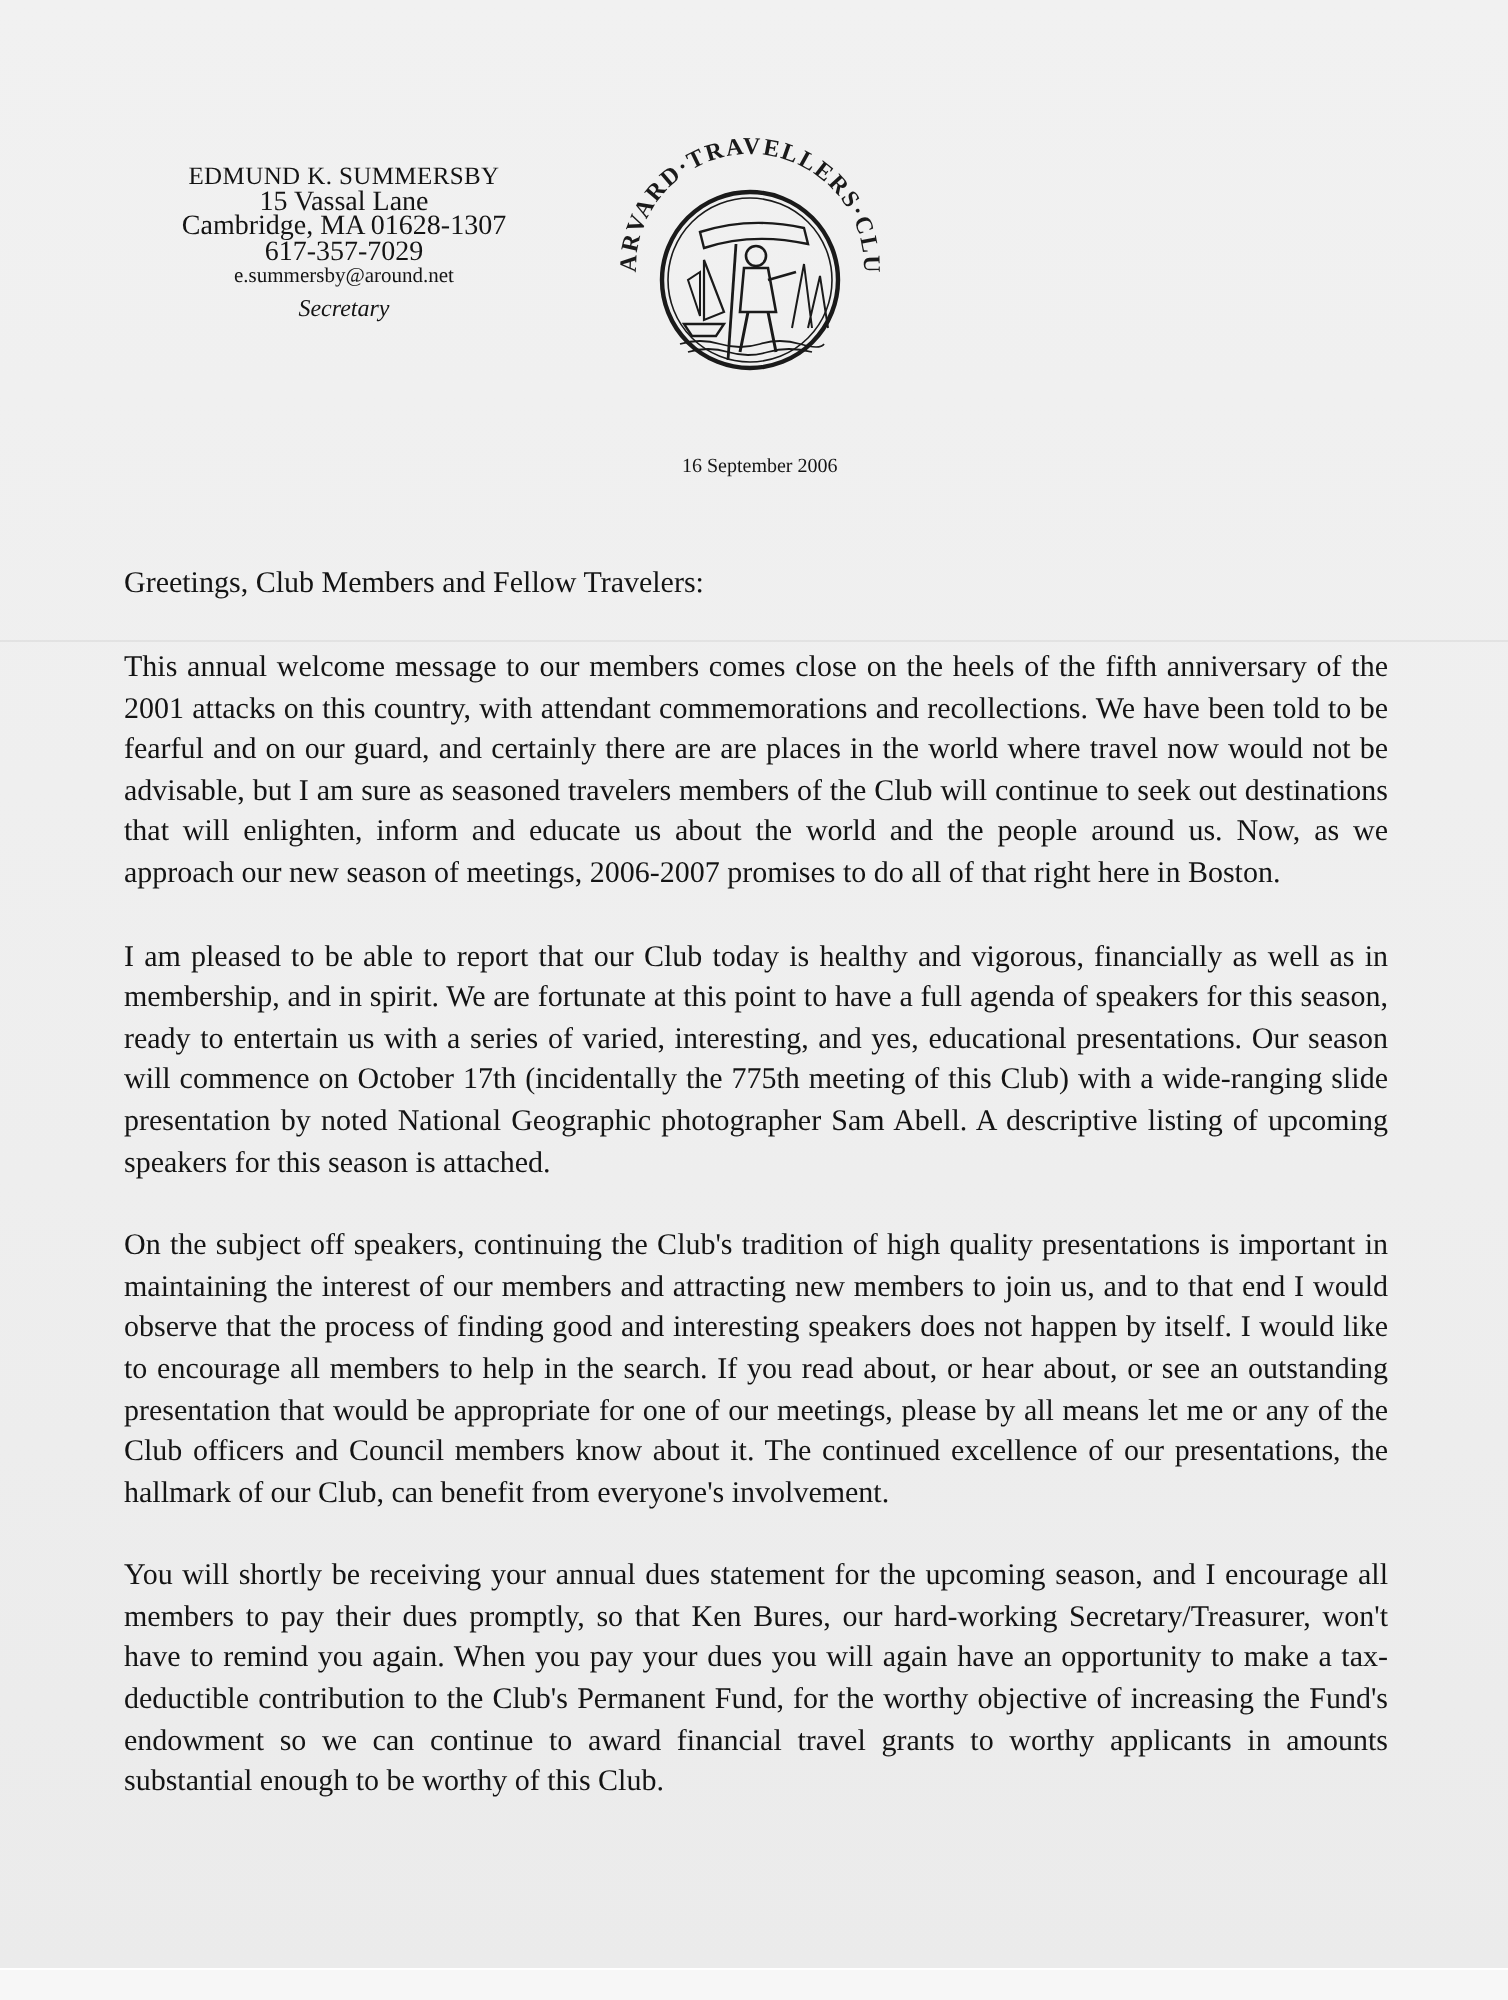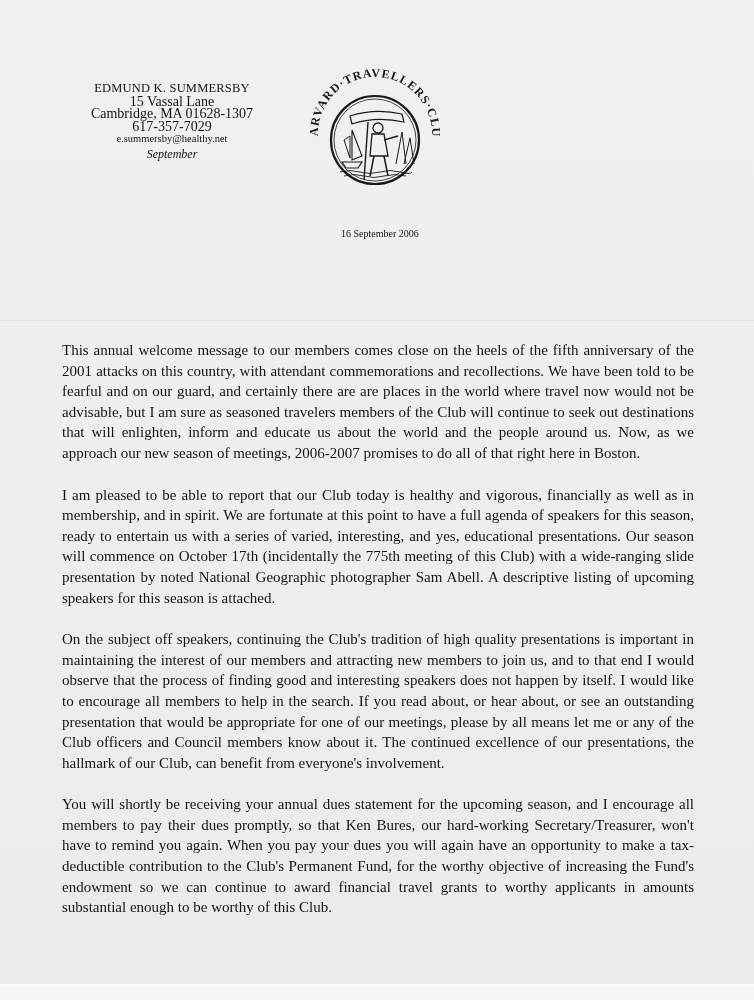--- a/index.html
+++ b/index.html
@@ -41,37 +41,37 @@
   }
   .greeting {
     position: absolute; left: 62px; top: 284px;
     font-size: 15px;
   }
   .body {
     position: absolute; left: 62px; top: 324px; width: 632px;
   }
   .para {
     font-size: 15px; line-height: 20.6px; text-align: justify;
-    margin: 16px 0 21px 0;
+    margin: 0 0 21px 0;
   }
   .para:nth-child(2) { margin-top: 0; }
 </style>
 </head>
 <body>
 
 <div class="page">
   <div class="fold-line"></div>
 
   <div class="letterhead">
     <div class="lh-name">EDMUND K. SUMMERSBY</div>
     <div class="lh-line">15 Vassal Lane</div>
     <div class="lh-line">Cambridge, MA 01628-1307</div>
     <div class="lh-line">617-357-7029</div>
-    <div class="lh-email">e.summersby@healthy.net</div>
-    <div class="lh-title">September</div>
+    <div class="lh-email">e.summersby@around.net</div>
+    <div class="lh-title">Secretary</div>
   </div>
 
   <div class="seal">
     <svg width="150" height="140" viewBox="0 0 150 140" xmlns="http://www.w3.org/2000/svg">
       <defs>
         <path id="arcTop" d="M 18 82 A 57 57 0 0 1 132 82" fill="none"></path>
       </defs>
       <circle cx="75" cy="88" r="44" fill="none" stroke="#1a1a1a" stroke-width="2.2"></circle>
       <circle cx="75" cy="88" r="41" fill="none" stroke="#1a1a1a" stroke-width="0.8"></circle>
       <text font-family="Liberation Serif, serif" font-size="12" font-weight="bold" fill="#1a1a1a" letter-spacing="1">
@@ -91,20 +91,21 @@
       <path d="M 68 70 L 64 128" stroke="#1a1a1a" stroke-width="1.4"></path>
 
       <path d="M 96 112 L 102 80 L 106 112 M 104 112 L 110 86 L 114 112" fill="none" stroke="#1a1a1a" stroke-width="1"></path>
 
       <path d="M 40 120 Q 50 117 60 120 T 80 120 T 100 120 T 112 120" fill="none" stroke="#1a1a1a" stroke-width="0.9"></path>
       <path d="M 44 124 Q 54 121 64 124 T 84 124 T 106 124" fill="none" stroke="#1a1a1a" stroke-width="0.9"></path>
     </svg>
   </div>
 
   <div class="date">16 September 2006</div>
+  <div class="greeting">Greetings, Club Members and Fellow Travelers:</div>
 
   <div class="body">
     <p class="para">This annual welcome message to our members comes close on the heels of the fifth anniversary of the 2001 attacks on this country, with attendant commemorations and recollections.  We have been told to be fearful and on our guard, and certainly there are are places in the world where travel now would not be advisable, but I am sure as seasoned travelers members of the Club will continue to seek out destinations that will enlighten, inform and educate us about the world and the people around us.  Now, as we approach our new season of meetings, 2006-2007 promises to do all of that right here in Boston.</p>
     <p class="para">I am pleased to be able to report that our Club today is healthy and vigorous, financially as well as in membership, and in spirit.  We are fortunate at this point to have a full agenda of speakers for this season, ready to entertain us with a series of varied, interesting, and yes, educational presentations.  Our season will commence on October 17th (incidentally the 775th meeting of this Club) with a wide-ranging slide presentation by noted National Geographic photographer Sam Abell.  A descriptive listing of upcoming speakers for this season is attached.</p>
     <p class="para">On the subject off speakers, continuing the Club's tradition of high quality presentations is important in maintaining the interest of our members and attracting new members to join us, and to that end I would observe that the process of finding good and interesting speakers does not happen by itself.   I would like to encourage all members to help in the search.  If you read about, or hear about, or see an outstanding presentation that would be appropriate for one of our meetings, please by all means let me or any of the Club officers and Council members know about it.   The continued excellence of our presentations, the hallmark of our Club, can benefit from everyone's involvement.</p>
     <p class="para">You will shortly be receiving your annual dues statement for the upcoming season, and I encourage all members to pay their dues promptly, so that Ken Bures, our hard-working Secretary/Treasurer,  won't have to remind you again.  When you pay your dues you will again have an opportunity to make a tax-deductible contribution to the Club's Permanent Fund, for the worthy objective of increasing the Fund's endowment so we can continue to award financial travel grants to worthy applicants in amounts substantial enough to be worthy of this Club.</p>
   </div>
 </div>
 <div class="page-bottom-strip"></div>
 

